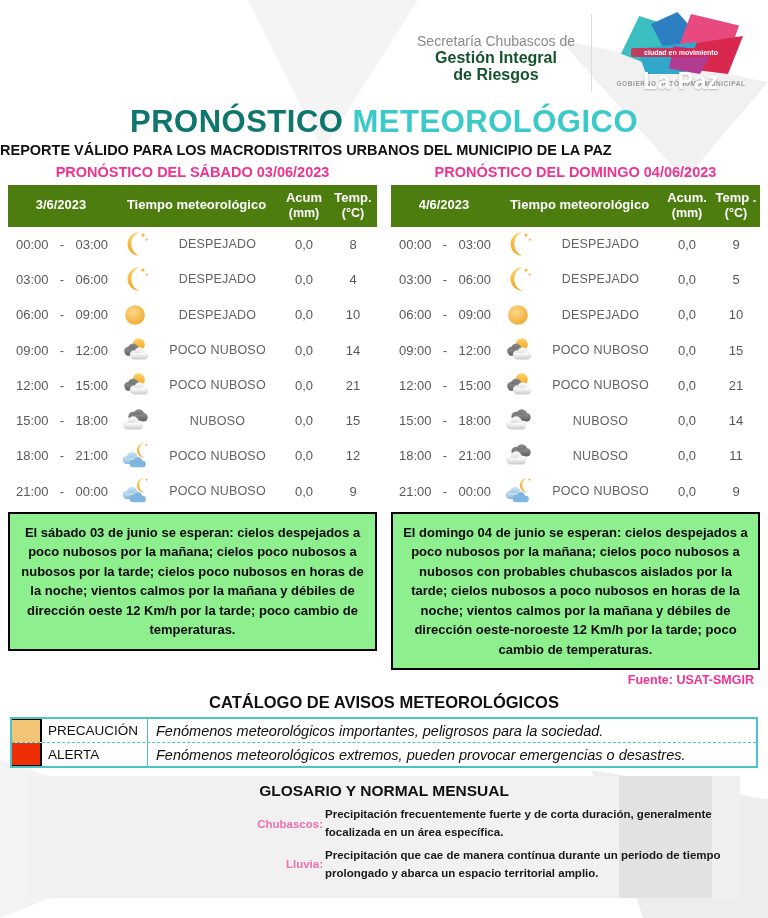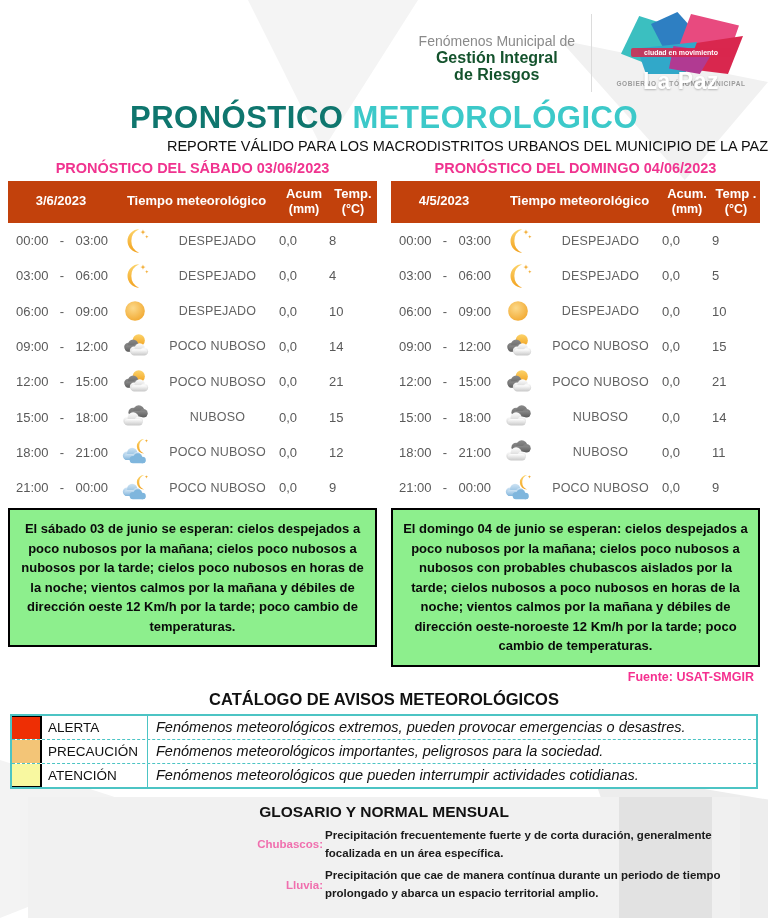--- a/index.html
+++ b/index.html
@@ -42,37 +42,37 @@
   .lapaz-word{position:absolute;left:0;top:12px;width:128px;text-align:center;color:#fff;
     font-size:23px;font-weight:bold;letter-spacing:.5px;text-shadow:0 1px 2px rgba(0,0,0,.25);z-index:2;margin-top:44px;}
   .lapaz-tag{position:absolute;left:14px;top:36px;width:100px;text-align:center;color:#fff;
     font-size:7px;font-weight:bold;background:rgba(216,39,78,.85);border-radius:2px;padding:1px 0;z-index:2;}
   .lapaz-cap{font-size:6.5px;font-weight:bold;color:#9a9a9a;letter-spacing:.6px;margin-top:6px;white-space:nowrap;}
 
   
   .main-title{text-align:center;font-size:31px;font-weight:800;letter-spacing:.5px;line-height:1.05;margin-top:2px;}
   .t-pink{color:#0f766e;}
   .t-teal{color:#3cc9c9;}
-  .subtitle{text-align:right;font-size:14.5px;font-weight:400;color:#111;margin-top:3px;}
+  .subtitle{text-align:left;font-size:14.5px;font-weight:700;color:#111;margin-top:3px;}
 
   
   .cols{display:flex;gap:14px;padding:0 8px;margin-top:4px;}
   .col{flex:1;min-width:0;display:flex;flex-direction:column;}
   .col-title{color:#f0338f;font-weight:800;font-size:14.5px;text-align:center;margin:2px 0 5px;}
 
-  .thead{display:grid;grid-template-columns:106px 1fr 50px 48px;background:#c2410c;color:#fff;
+  .thead{display:grid;grid-template-columns:106px 1fr 50px 48px;background:#4d7c0f;color:#fff;
     font-weight:bold;font-size:13px;height:42px;align-items:center;text-align:center;line-height:1.15;}
   .thead .h2{font-size:12.5px;}
   .tbody .trow{display:grid;grid-template-columns:106px 42px 1fr 50px 48px;align-items:center;height:35.3px;
     color:#595959;font-size:13px;}
   .cell-time{display:flex;justify-content:space-between;padding:0 6px 0 8px;}
   .cell-icon{display:flex;justify-content:center;}
   .cell-icon svg{width:30px;height:30px;}
   .cell-desc{text-align:center;font-size:12.5px;letter-spacing:.2px;color:#636363;}
-  .cell-num{}
+  .cell-num{text-align:center;}
 
   .summary{border:2px solid #000;background:#8def8d;margin-top:3px;padding:9px 8px;
     font-weight:bold;font-size:13px;line-height:1.5;text-align:center;color:#0a0a0a;}
   .fuente{text-align:right;color:#f5308f;font-weight:bold;font-size:12.5px;padding:3px 14px 0 0;}
 
   
   .cat-title{text-align:center;font-weight:800;font-size:16.5px;color:#111;margin:6px 0 5px;}
   .catalog{margin:0 10px;border:2px solid #4cc4c4;background:#fff;}
   .cat-row{display:grid;grid-template-columns:30px 106px 1fr;align-items:stretch;height:23px;}
   .cat-row + .cat-row{border-top:1.5px dashed #4cc4c4;}
@@ -183,21 +183,21 @@
 <div class="deco deco-tri1"></div>
 <div class="deco deco-tri2"></div>
 <div class="deco deco-tri3"></div>
 <div class="deco deco-tri4"></div>
 
 <div class="page">
 
   <div class="header">
 
     <div class="sec-block">
-      <div class="sec-l1">Fenómenos Municipal de</div>
+      <div class="sec-l1">Secretaría Chubascos de</div>
       <div class="sec-l2">Gestión Integral</div>
       <div class="sec-l2">de Riesgos</div>
     </div>
 
     <div class="hdr-divider"></div>
 
     <div class="lapaz">
       <div class="lapaz-mosaic">
         <div class="m1"></div>
           <div class="m2"></div>
@@ -354,21 +354,21 @@
     <div class="cell-num">0,0</div>
     <div class="cell-num">9</div>
   </div>
         </div>
       <div class="summary">El sábado  03 de junio se esperan: cielos despejados a poco nubosos por la mañana; cielos poco nubosos a nubosos por la tarde; cielos poco nubosos en horas de la noche; vientos calmos por la mañana y débiles de dirección oeste 12 Km/h por la tarde; poco cambio de temperaturas.</div>
     </div>
 
     <div class="col">
       <div class="col-title">PRONÓSTICO DEL DOMINGO 04/06/2023</div>
       <div class="thead">
-        <div>4/5/2023</div>
+        <div>4/6/2023</div>
         <div>Tiempo  meteorológico</div>
         <div>
           <div>Acum.</div>
             <div class="h2">(mm)</div>
         </div>
         <div>
           <div>Temp .</div>
             <div class="h2">(°C)</div>
         </div>
       </div>
@@ -496,33 +496,28 @@
         </div>
       <div class="summary">El domingo  04 de junio se esperan: cielos despejados a poco nubosos por la mañana; cielos poco nubosos a nubosos con probables chubascos aislados por la tarde; cielos nubosos a poco nubosos en horas de la noche; vientos calmos por la mañana y débiles de dirección oeste-noroeste 12 Km/h por la tarde; poco cambio de temperaturas.</div>
     </div>
   </div>
 
   <div class="fuente">Fuente: USAT-SMGIR</div>
 
   <div class="cat-title">CATÁLOGO DE AVISOS METEOROLÓGICOS</div>
   <div class="catalog">
       <div class="cat-row">
+    <div class="cat-swatch" style="background: rgb(243, 197, 119);"></div>
+    <div class="cat-label">PRECAUCIÓN</div>
+    <div class="cat-desc">Fenómenos meteorológicos importantes, peligrosos para la sociedad.</div>
+  </div>
+      <div class="cat-row">
     <div class="cat-swatch" style="background: rgb(238, 46, 4);"></div>
     <div class="cat-label">ALERTA</div>
     <div class="cat-desc">Fenómenos meteorológicos extremos, pueden provocar emergencias o desastres.</div>
-  </div>
-      <div class="cat-row">
-    <div class="cat-swatch" style="background: rgb(243, 197, 119);"></div>
-    <div class="cat-label">PRECAUCIÓN</div>
-    <div class="cat-desc">Fenómenos meteorológicos importantes, peligrosos para la sociedad.</div>
-  </div>
-      <div class="cat-row">
-    <div class="cat-swatch" style="background: rgb(248, 248, 160);"></div>
-    <div class="cat-label">ATENCIÓN</div>
-    <div class="cat-desc">Fenómenos meteorológicos que pueden interrumpir actividades cotidianas.</div>
   </div>
     </div>
 
   <div class="glossary">
     <div class="glo-title">GLOSARIO Y NORMAL MENSUAL</div>
     <div id="glossary-items">
         <div class="glo-item">
     <div class="glo-term">Chubascos:</div>
     <div class="glo-def">Precipitación frecuentemente fuerte y de corta duración, generalmente focalizada en un área específica.</div>
   </div>

